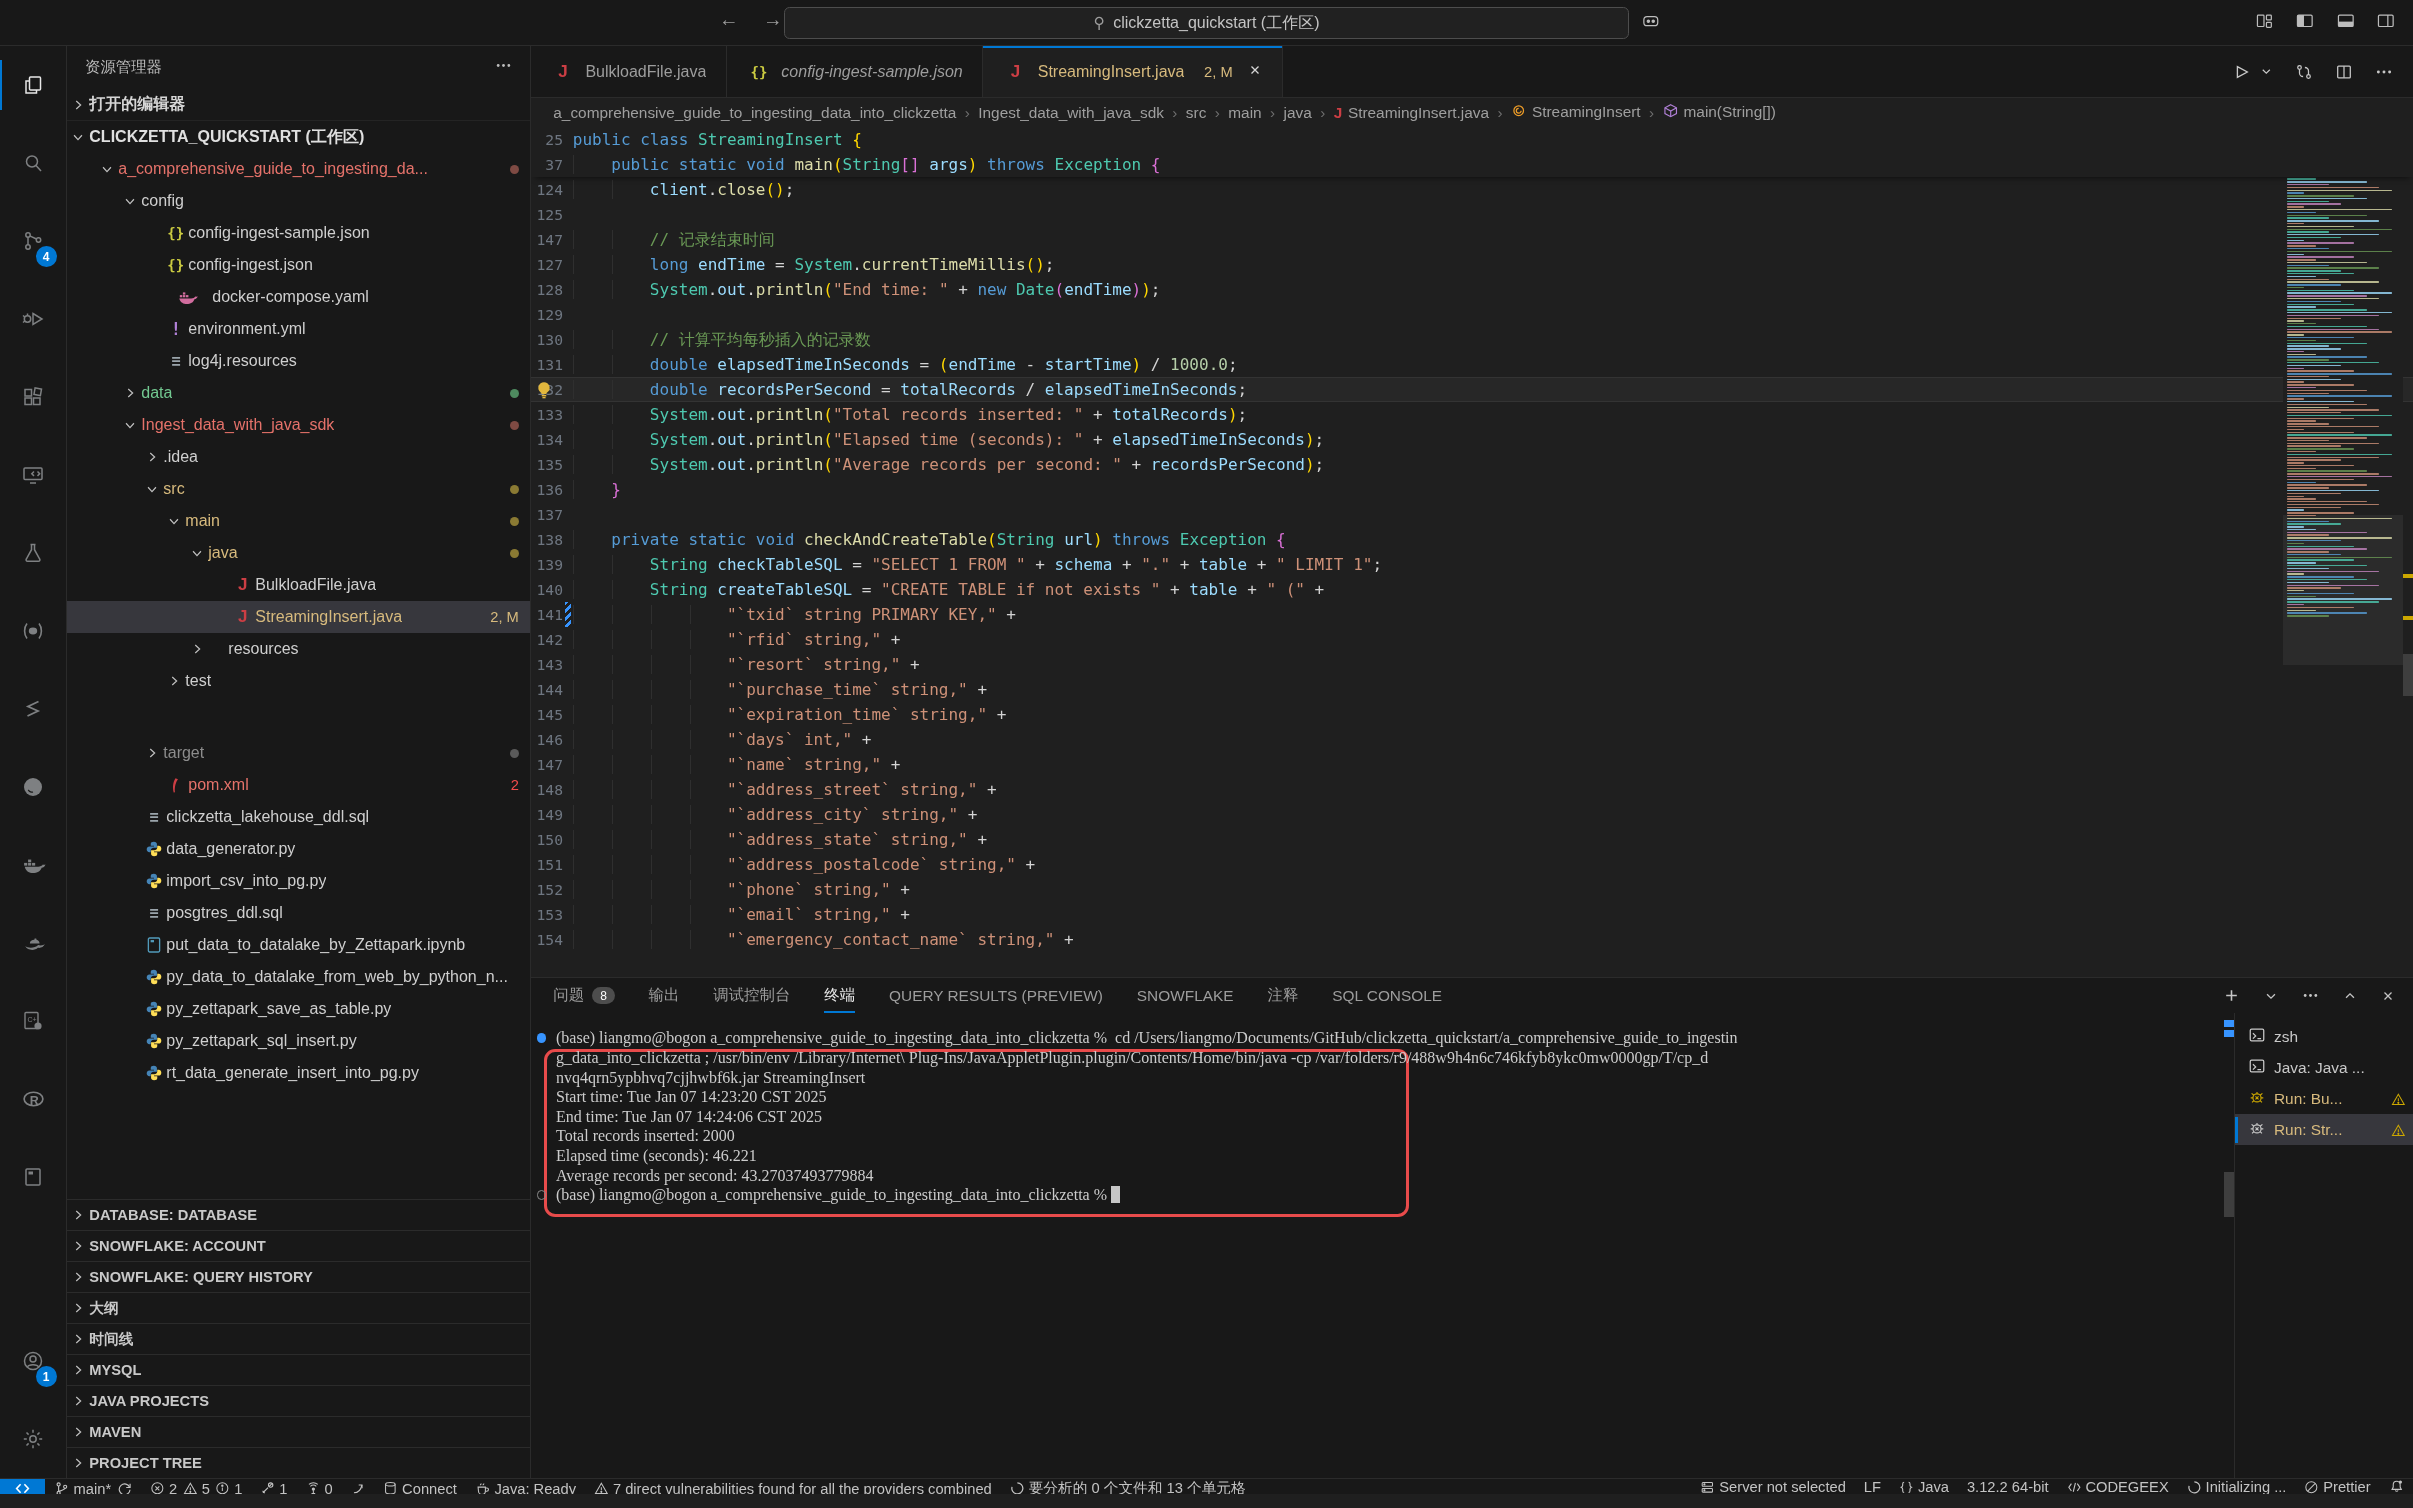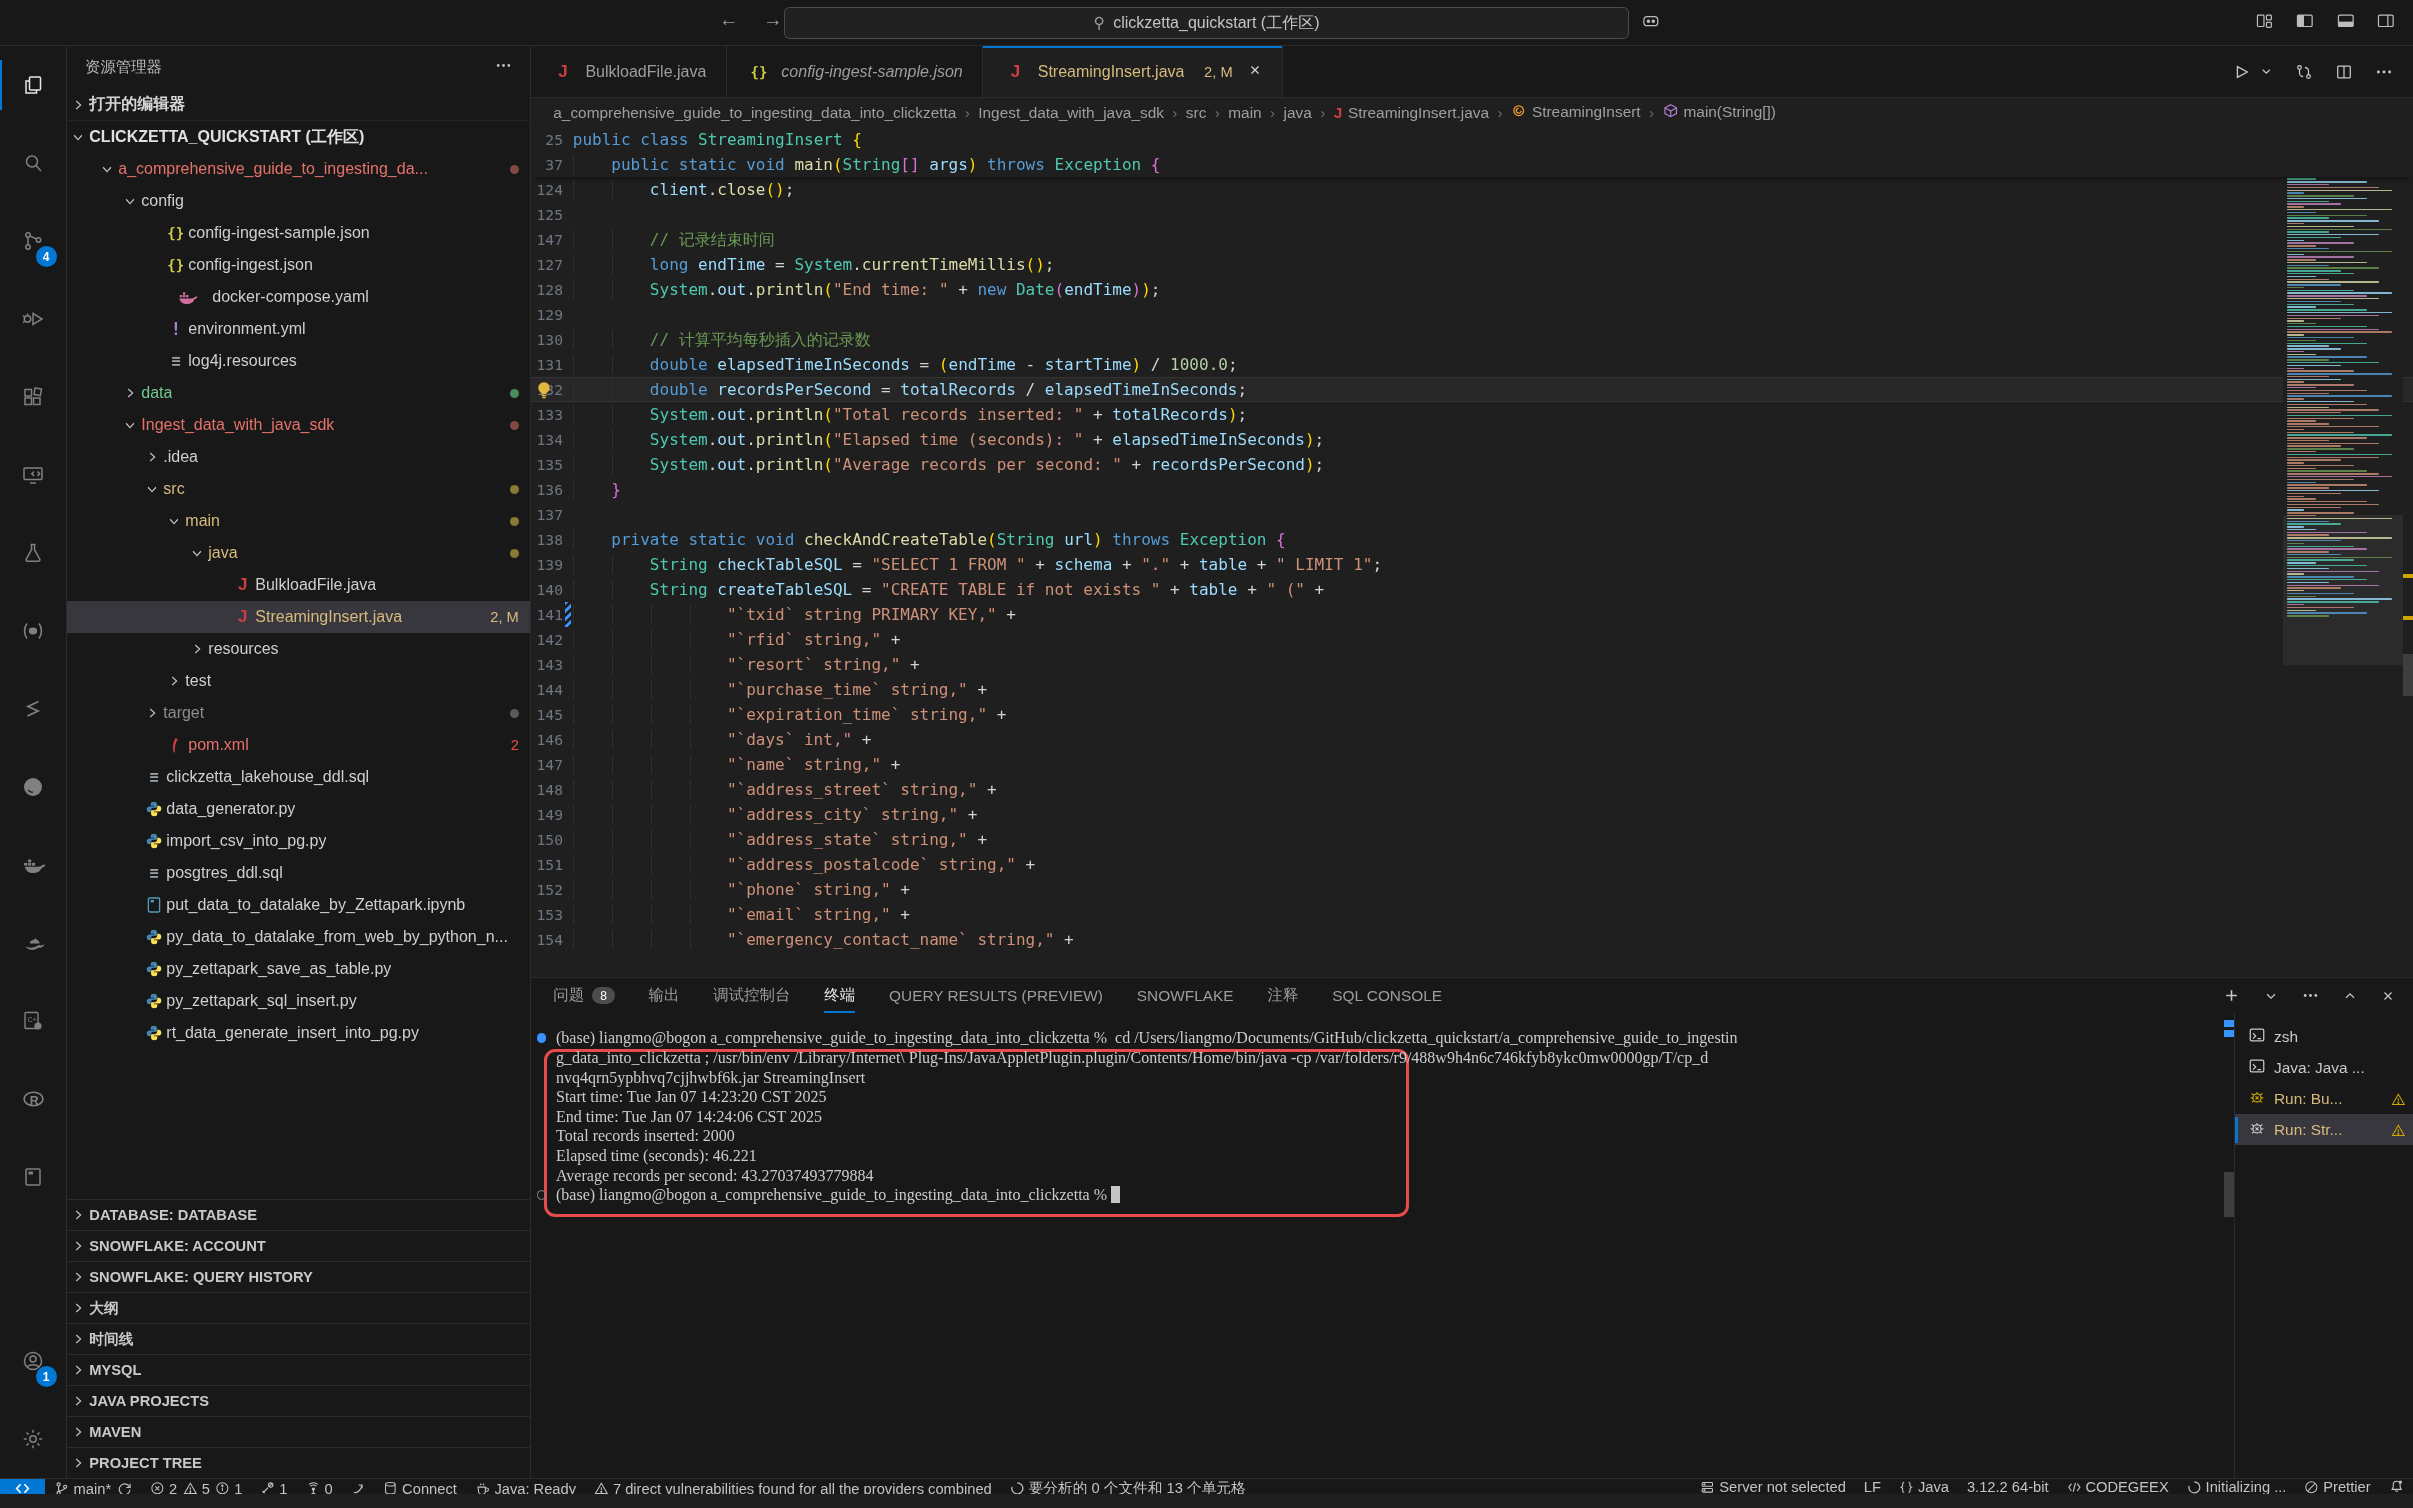--- a/index.html
+++ b/index.html
@@ -410,39 +410,39 @@
           <span class="lbl">BulkloadFile.java</span>
           <span style="flex: 1 1 0%;"></span>
         </div>
         <div class="row selected" style="padding-left: 141px;">
           <span style="width: 22.3px; flex: 0 0 22.3px;"></span>
           <span class="fi java">J</span>
           <span class="lbl c-warn">StreamingInsert.java</span>
           <span style="flex: 1 1 0%;"></span>
           <span class="badge b-warn">2, M</span>
         </div>
-        <div class="row" style="padding-left: 119px;">
+        <div class="row" style="padding-left: 119px; gap: 20px;">
           <span class="chev">
             <svg width="14" height="14" viewBox="0 0 16 16" fill="none" stroke="currentColor" stroke-width="1.4">
               <path d="M6 3.5 11 8l-5 4.5"></path>
             </svg>
           </span>
           <span class="lbl">resources</span>
           <span style="flex: 1 1 0%;"></span>
         </div>
         <div class="row" style="padding-left: 96px;">
           <span class="chev">
             <svg width="14" height="14" viewBox="0 0 16 16" fill="none" stroke="currentColor" stroke-width="1.4">
               <path d="M6 3.5 11 8l-5 4.5"></path>
             </svg>
           </span>
           <span class="lbl">test</span>
           <span style="flex: 1 1 0%;"></span>
         </div>
-        <div class="row" style="padding-left: 74px;">
+        <div class="row" style="padding-left: 74px; margin-top: 40px;">
           <span class="chev">
             <svg width="14" height="14" viewBox="0 0 16 16" fill="none" stroke="currentColor" stroke-width="1.4">
               <path d="M6 3.5 11 8l-5 4.5"></path>
             </svg>
           </span>
           <span class="lbl c-ign">target</span>
           <span style="flex: 1 1 0%;"></span>
           <span class="dot d-ign"></span>
         </div>
         <div class="row" style="padding-left: 74px;">

